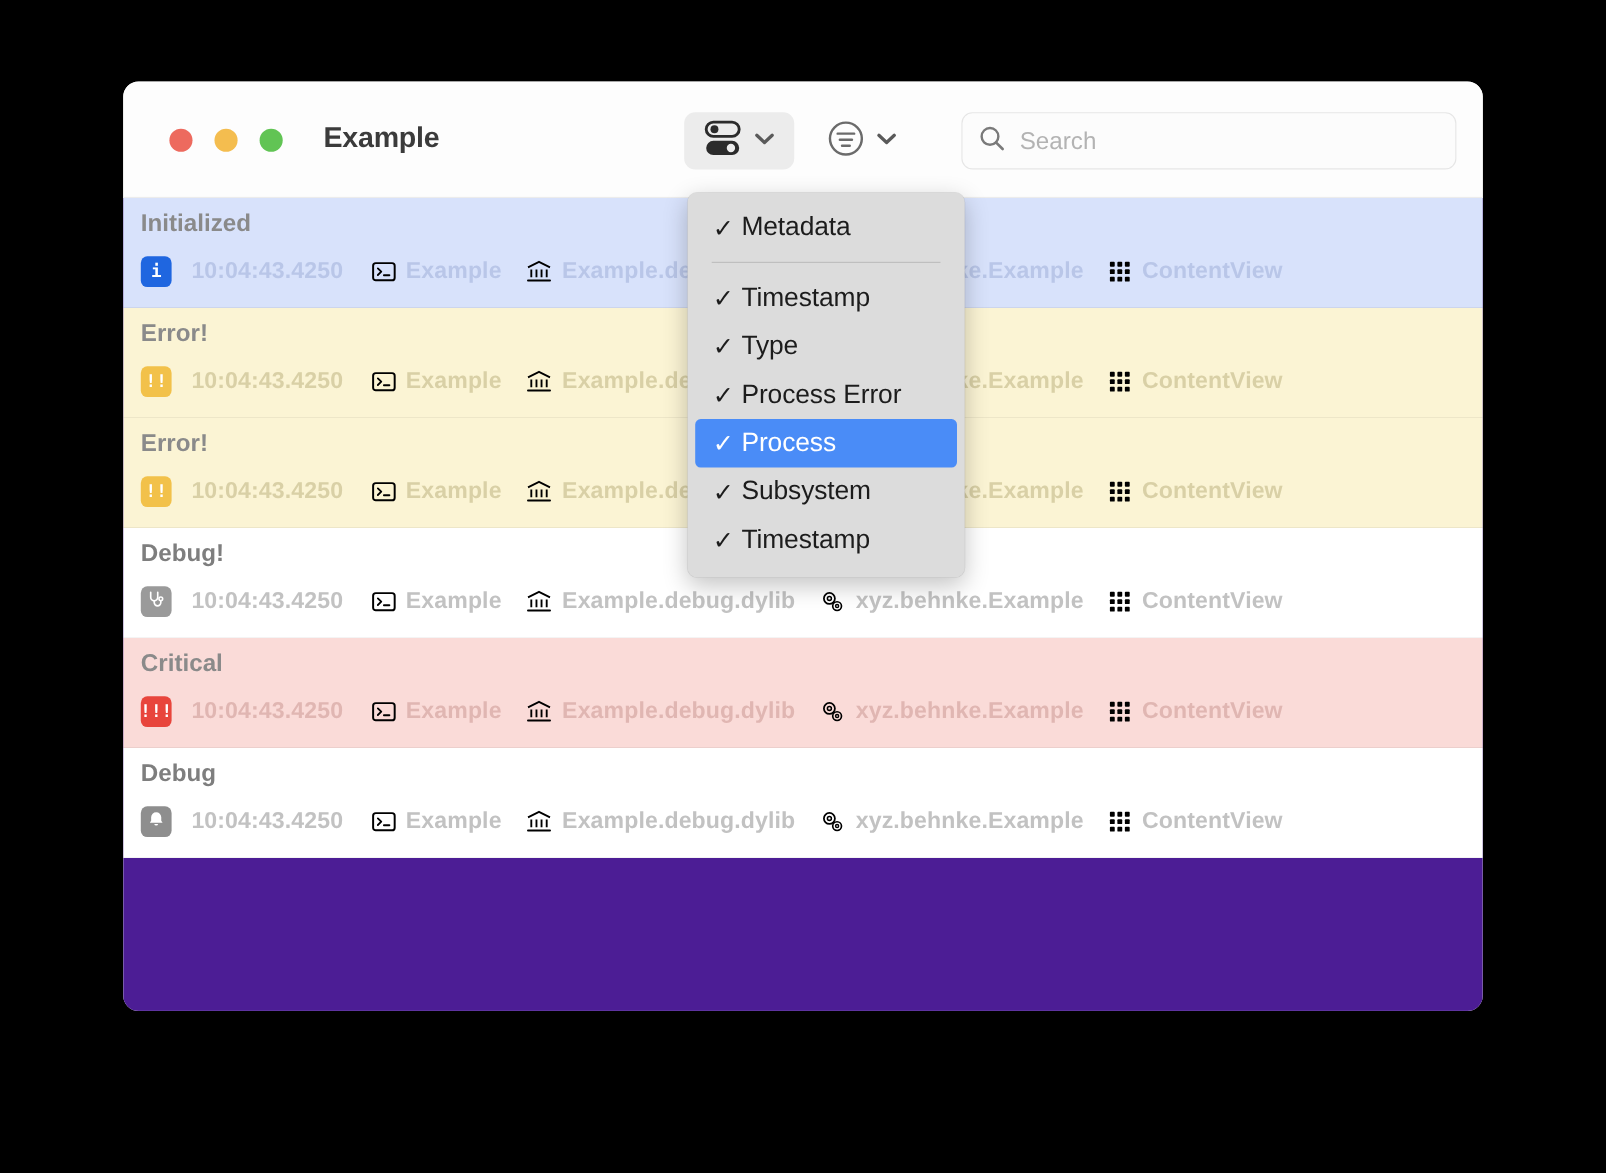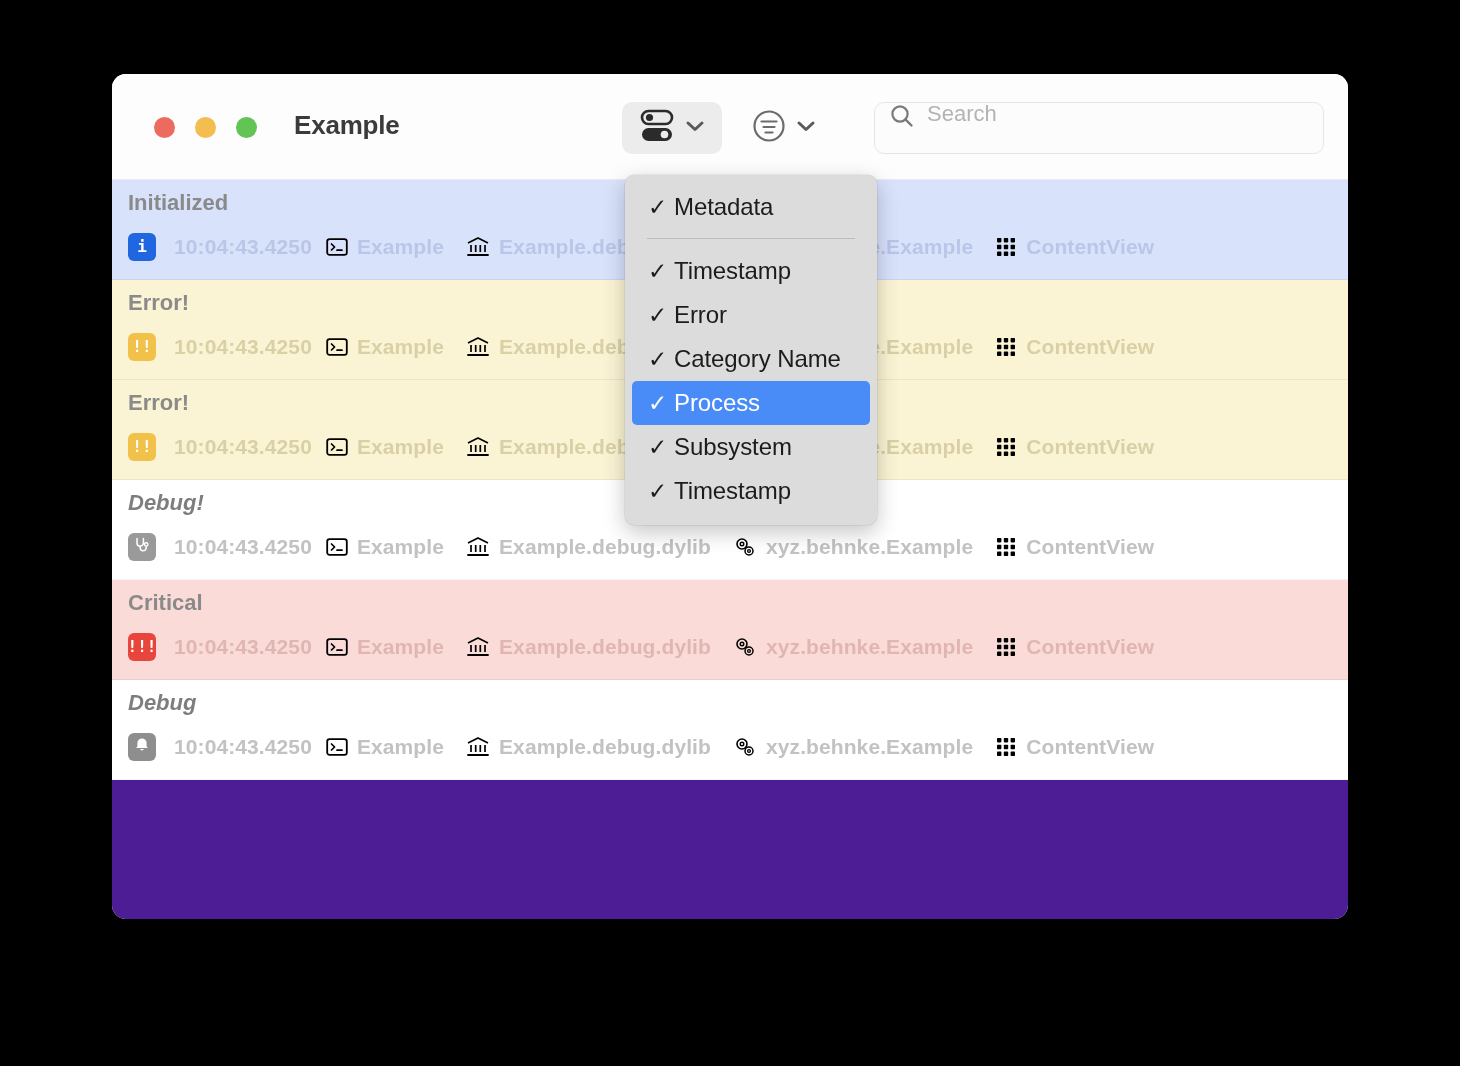--- a/index.html
+++ b/index.html
@@ -67,21 +67,21 @@
     display: flex; align-items: center; gap: 10px;
   }
 
   .search-field {
     position: absolute;
     left: 762px; top: 28px;
     width: 450px; height: 52px;
     background: #fcfcfc;
     border: 1px solid #e6e6e6;
     border-radius: 10px;
-    display: flex; 
+    display: flex; align-items: center;
     padding: 0 14px;
     gap: 12px;
   }
   .search-field .ph {
     font-size: 22px;
     color: #b3b3b3;
     line-height: 1;
   }
 
   
@@ -102,21 +102,21 @@
   .logrow.red    { background: #fadbd8; }
 
   .msg {
     font-size: 22px;
     font-weight: 700;
     color: #8a8a8a;
     line-height: 1;
     padding-left: 0px;
     margin-bottom: 18px;
   }
-  .logrow.plain .msg { color: #7e7e7e; font-style: italic; }
+  .logrow.plain .msg { color: #7e7e7e; }
 
   .meta {
     display: flex;
     align-items: center;
     height: 30px;
     gap: 0px;
   }
   .badge {
     width: 28px; height: 28px;
     border-radius: 6px;
@@ -132,21 +132,21 @@
   .badge .glyph {
     font-size: 16px; font-weight: 700; color: #ffffff; line-height: 1;
     font-family: "DejaVu Sans Mono", monospace;
   }
 
   .m-time {
     font-size: 21px; font-weight: 700;
     color: #b9b9b9;
     letter-spacing: 0.1px;
     white-space: nowrap;
-    margin-right: 14px;
+    margin-right: 26px;
   }
   .logrow.blue   .m-time, .logrow.blue   .m-text { color: #b9c6e8; }
   .logrow.yellow .m-time, .logrow.yellow .m-text { color: #d9d0a6; }
   .logrow.red    .m-time, .logrow.red    .m-text { color: #e0b6b2; }
   .logrow.plain  .m-time, .logrow.plain  .m-text { color: #c2c2c2; }
 
   .m-cell { display: flex; align-items: center; gap: 9px; margin-right: 22px; white-space: nowrap; }
   .m-cell svg { display: block; flex: 0 0 auto; }
   .m-text { font-size: 21px; font-weight: 700; letter-spacing: 0.1px; }
 
@@ -641,25 +641,25 @@
       <span class="chk">✓</span>
       <span>Metadata</span>
     </div>
     <div class="menu-sep"></div>
     <div class="menu-item">
       <span class="chk">✓</span>
       <span>Timestamp</span>
     </div>
     <div class="menu-item">
       <span class="chk">✓</span>
-      <span>Error</span>
+      <span>Type</span>
     </div>
     <div class="menu-item">
       <span class="chk">✓</span>
-      <span>Category Name</span>
+      <span>Process Error</span>
     </div>
     <div class="menu-item selected">
       <span class="chk">✓</span>
       <span>Process</span>
     </div>
     <div class="menu-item">
       <span class="chk">✓</span>
       <span>Subsystem</span>
     </div>
     <div class="menu-item">

